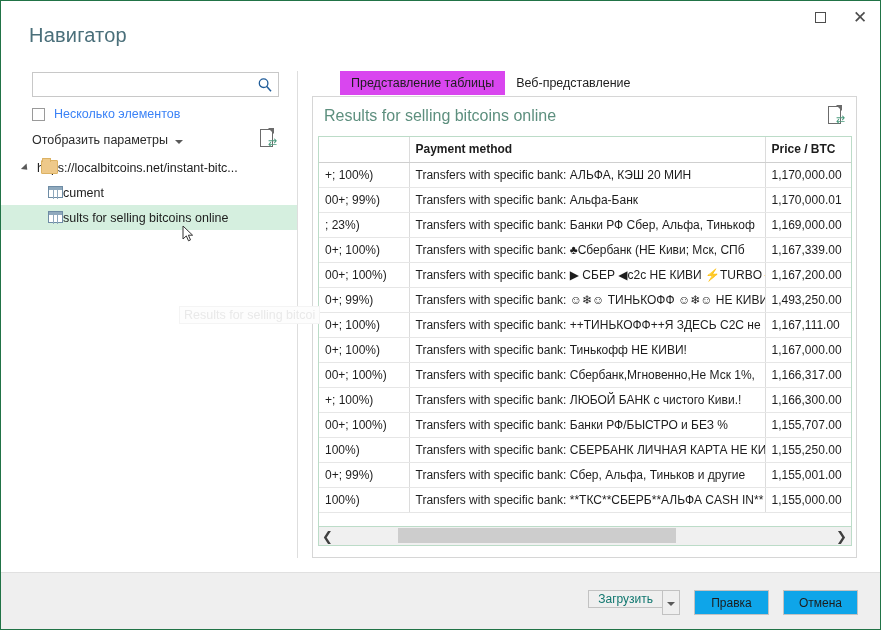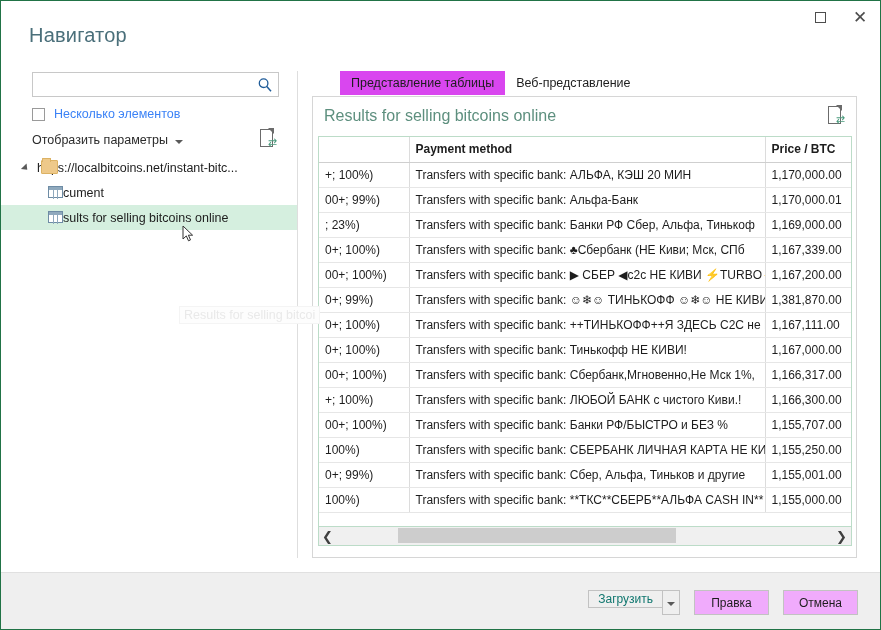--- a/index.html
+++ b/index.html
@@ -246,21 +246,21 @@
     position: absolute; left: 0; top: 571px;
     width: 879px; height: 57px;
     background: #efefef; border-top: 1px solid #e0e0e0;
   }
   #btnrow {
     position: absolute; right: 22px; top: 17px;
     display: flex; align-items: center; gap: 14px;
   }
   .btn {
     height: 25px; min-width: 75px; padding: 0 12px;
-    border: 1px solid #c2c2c2; background: #f0abfc;
+    border: 1px solid #c2c2c2; background: #0ea5e9;
     font-size: 12px; color: #1d1d1d;
     display: flex; align-items: center; justify-content: center;
     font-family: "Liberation Sans", sans-serif;
   }
   .splitbtn { display: flex; align-items: stretch; }
   .splitbtn .main {
     height: 18px; padding: 0 9px;
     border: 1px solid #c2c2c2; border-right: none;
     background: #efefef; font-size: 12px; color: #0f766e;
     display: flex; align-items: center;
@@ -395,21 +395,21 @@
                 <td class="c2">1,167,339.00</td>
               </tr>
               <tr>
                 <td class="c0">00+; 100%)</td>
                 <td class="c1">Transfers with specific bank: ▶ СБЕР ◀c2c НЕ КИВИ ⚡TURBO⚡O</td>
                 <td class="c2">1,167,200.00</td>
               </tr>
               <tr>
                 <td class="c0">0+; 99%)</td>
                 <td class="c1">Transfers with specific bank: ☺❄☺ ТИНЬКОФФ ☺❄☺ НЕ КИВИ</td>
-                <td class="c2">1,381,870.00</td>
+                <td class="c2">1,493,250.00</td>
               </tr>
               <tr>
                 <td class="c0">0+; 100%)</td>
                 <td class="c1">Transfers with specific bank: ++ТИНЬКОФФ++Я ЗДЕСЬ C2C не К</td>
                 <td class="c2">1,167,111.00</td>
               </tr>
               <tr>
                 <td class="c0">0+; 100%)</td>
                 <td class="c1">Transfers with specific bank: Тинькофф НЕ КИВИ!</td>
                 <td class="c2">1,167,000.00</td>

